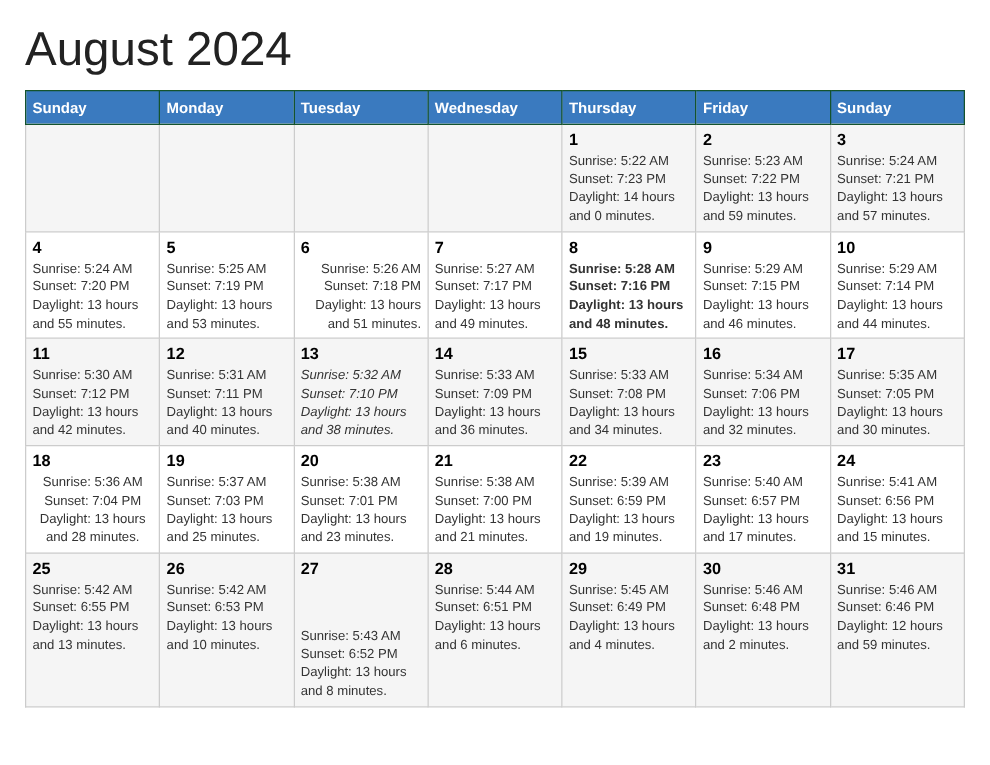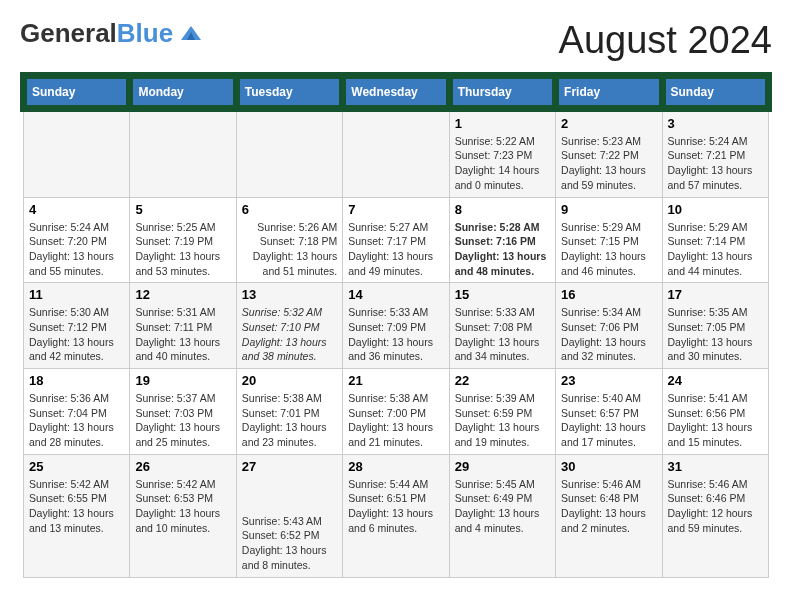--- a/index.html
+++ b/index.html
@@ -40,21 +40,21 @@
       border-collapse: collapse;
       font-size: 11px;
     }
     thead tr th {
       background-color: #3a7abf;
       color: #fff;
       padding: 6px 5px;
       text-align: left;
       font-size: 12px;
       font-weight: bold;
-      border: 7px solid #14532d;
+      border: 1px solid #14532d;
     }
     tbody tr td {
       border: 1px solid #ccc;
       vertical-align: top;
       padding: 4px 5px;
       min-height: 80px;
       width: 14.28%;
       background: #fff;
     }
     tbody tr:nth-child(odd) td {
@@ -78,31 +78,20 @@
       background: #fff !important;
     }
     tbody tr:nth-child(odd) td.empty-cell {
       background: #f5f5f5 !important;
     }
   </style>
 </head>
 <body>
 
 <div class="header">
-  <div class="logo">
-    <div style="display:flex; align-items:center; gap:4px;">
-      <div style="font-size:26px; font-weight:bold; line-height:1;">
-        <span style="color:#333;">General</span><span style="color:#4a90d9;">Blue</span>
-      </div>
-      <svg width="28" height="22" viewBox="0 0 28 22">
-        <polygon points="4,18 14,4 24,18" fill="#4a90d9"></polygon>
-        <polygon points="10,18 18,18 14,10" fill="#2a6aaf"></polygon>
-      </svg>
-    </div>
-  </div>
   <div class="title-block">
     <div class="month-year">August 2024</div>
   </div>
 </div>
 
 <table>
   <thead>
     <tr>
     <th>Sunday</th>
         <th>Monday</th>
@@ -239,21 +228,21 @@
           <span class="day-number">17</span>
           <div class="day-info" style="white-space: pre-line;">Sunrise: 5:35 AM
 Sunset: 7:05 PM
 Daylight: 13 hours
 and 30 minutes.</div>
         </td>
       </tr>
       <tr>
         <td>
           <span class="day-number">18</span>
-          <div class="day-info" style="white-space: pre-line;">Sunrise: 5:36 AM
+          <div class="day-info" style="white-space: pre-line; text-align: center;">Sunrise: 5:36 AM
 Sunset: 7:04 PM
 Daylight: 13 hours
 and 28 minutes.</div>
         </td>
         <td>
           <span class="day-number">19</span>
           <div class="day-info" style="white-space: pre-line;">Sunrise: 5:37 AM
 Sunset: 7:03 PM
 Daylight: 13 hours
 and 25 minutes.</div>

